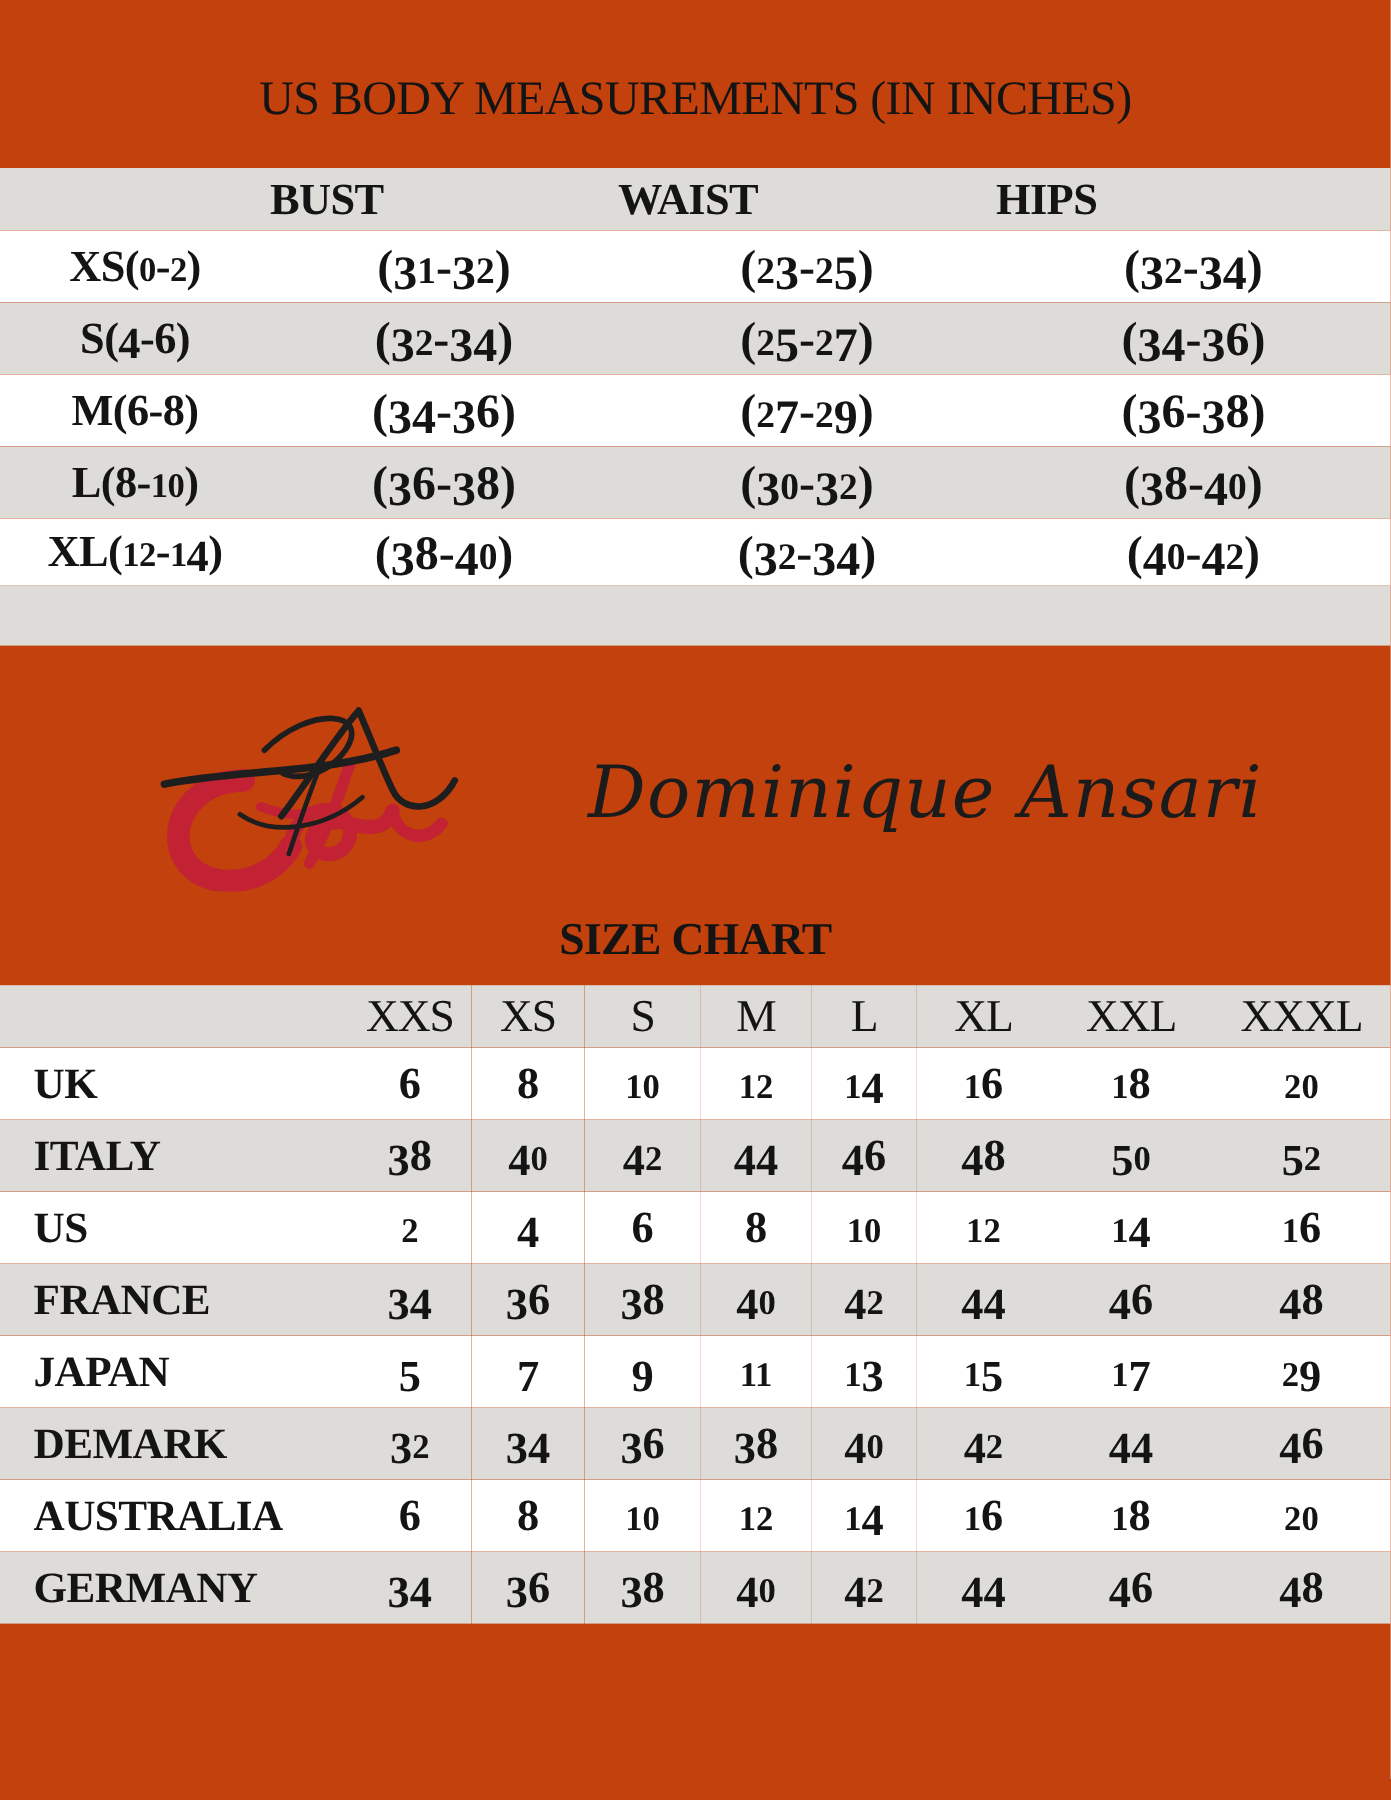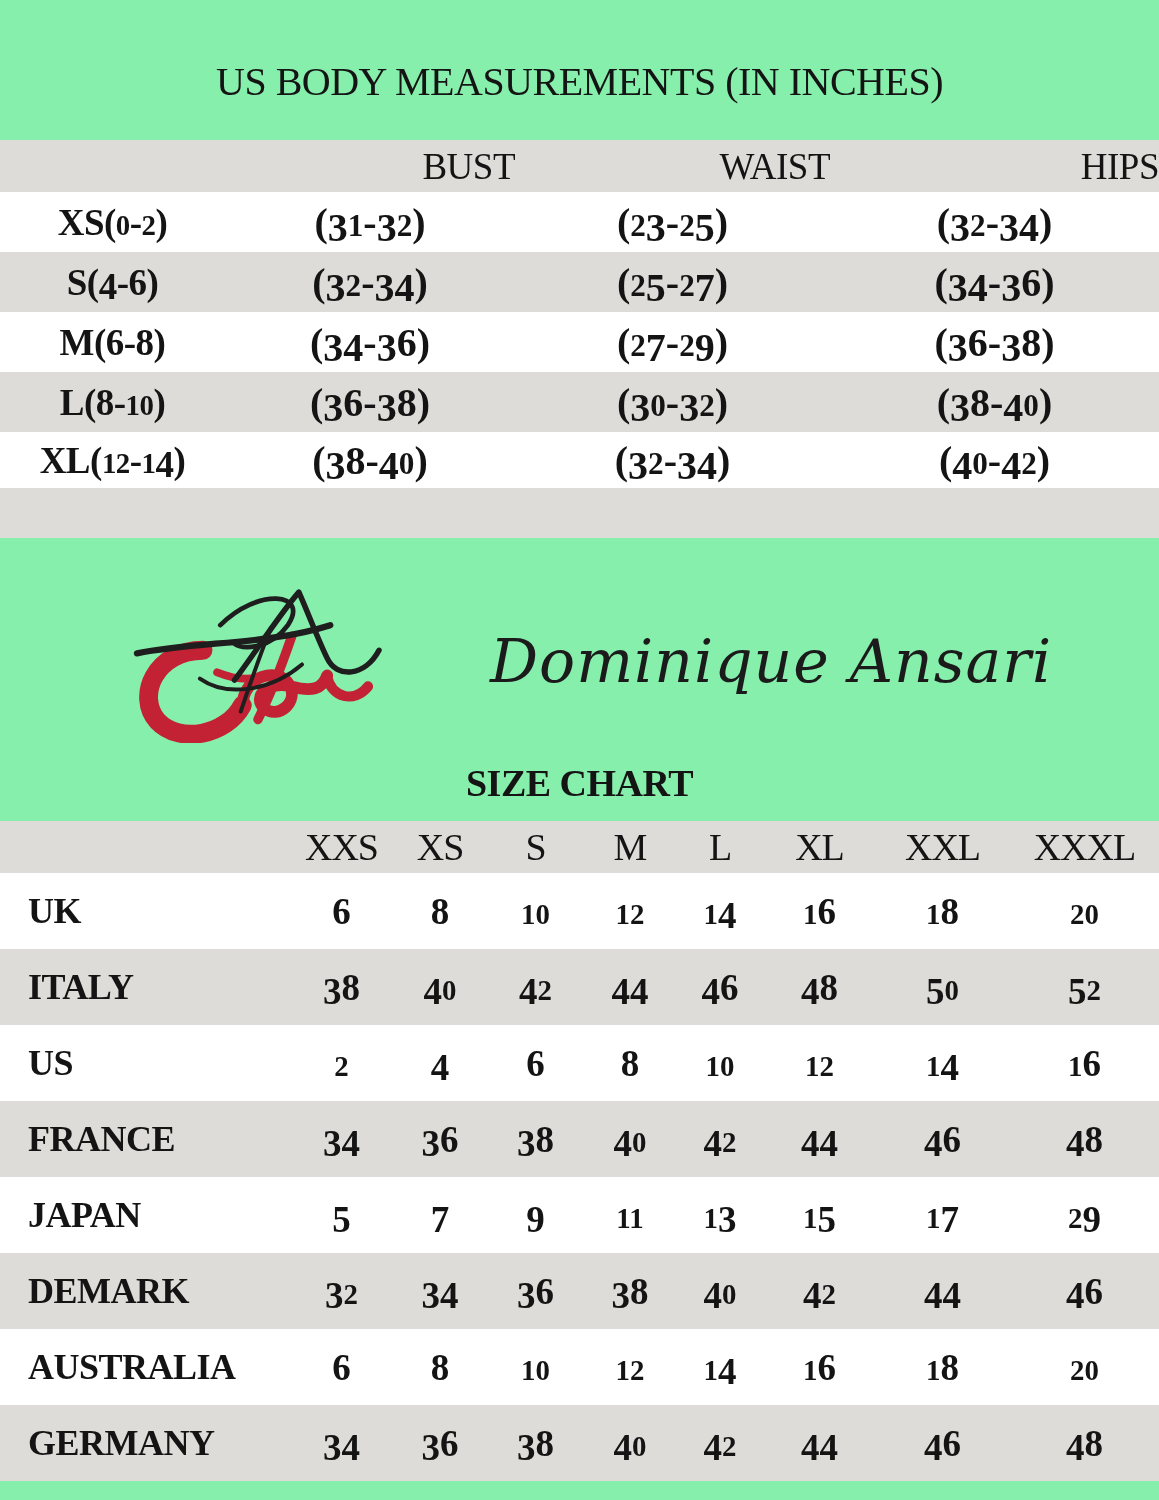--- a/index.html
+++ b/index.html
@@ -1,38 +1,38 @@
 <!DOCTYPE html>
 <html><head>
 <meta charset="utf-8">
 <style>
   html,body{margin:0;padding:0;background:#ffffff;}
   .page{
     position:relative;
     width:1159px;height:1500px;
     overflow:hidden;
-    background:#86efac;
+    background:#c2410c;
     color:#141414;
     font-family:"Liberation Serif","DejaVu Serif",serif;
   }
   
   .doc-title{
     margin:0;padding-top:60px;
     text-align:center;
     font-size:40px;line-height:44px;
     font-weight:400;
     letter-spacing:-0.5px;
   }
   
   table{border-collapse:collapse;table-layout:fixed;width:1159px;}
   th,td{padding:0;margin:0;vertical-align:middle;overflow:hidden;white-space:nowrap;}
   
   .t1{margin-top:36px;}
   .t1 thead tr{height:52px;background:#dedcd8;}
-  .t1 thead th{font-size:37px;font-weight:400;text-align:right;letter-spacing:-0.5px;}
+  .t1 thead th{font-size:37px;font-weight:700;text-align:left;letter-spacing:-0.5px;}
   .t1 tbody tr{height:60px;background:#ffffff;}
   .t1 tbody tr:nth-child(even){background:#dedcd8;}
   .t1 tbody tr:last-child{height:56px;}
   .t1 .row-label{font-size:37px;font-weight:700;text-align:center;letter-spacing:-0.5px;}
   .t1 td.val{font-size:40px;font-weight:700;text-align:center;}
   
   .band{height:50px;background:#dedcd8;}
   
   .brand-row{
     margin-top:40px;height:165px;
@@ -54,21 +54,21 @@
     margin:20px 0 0 0;
     text-align:center;
     font-size:38px;line-height:40px;
     font-weight:700;
     letter-spacing:-0.5px;
     font-family:Liberation Serif, serif;
   }
   .t2{margin-top:18px;}
   .t2 thead tr{height:52px;background:#dedcd8;}
   .t2 thead th{font-size:38px;font-weight:400;text-align:center;letter-spacing:-1px;}
-  .t2 tbody tr{height:76px;background:#ffffff;}
+  .t2 tbody tr{height:60px;background:#ffffff;}
   .t2 tbody tr:nth-child(even){background:#dedcd8;}
   .t2 .row-label{font-size:36px;font-weight:700;text-align:left;padding-left:28px;letter-spacing:-0.5px;}
   .t2 td.val{font-size:37px;font-weight:700;text-align:center;}
   
   .dl{position:relative;top:0.13em;}   
   .dm{font-size:0.78em;}               
 </style>
 </head>
 <body>
 

